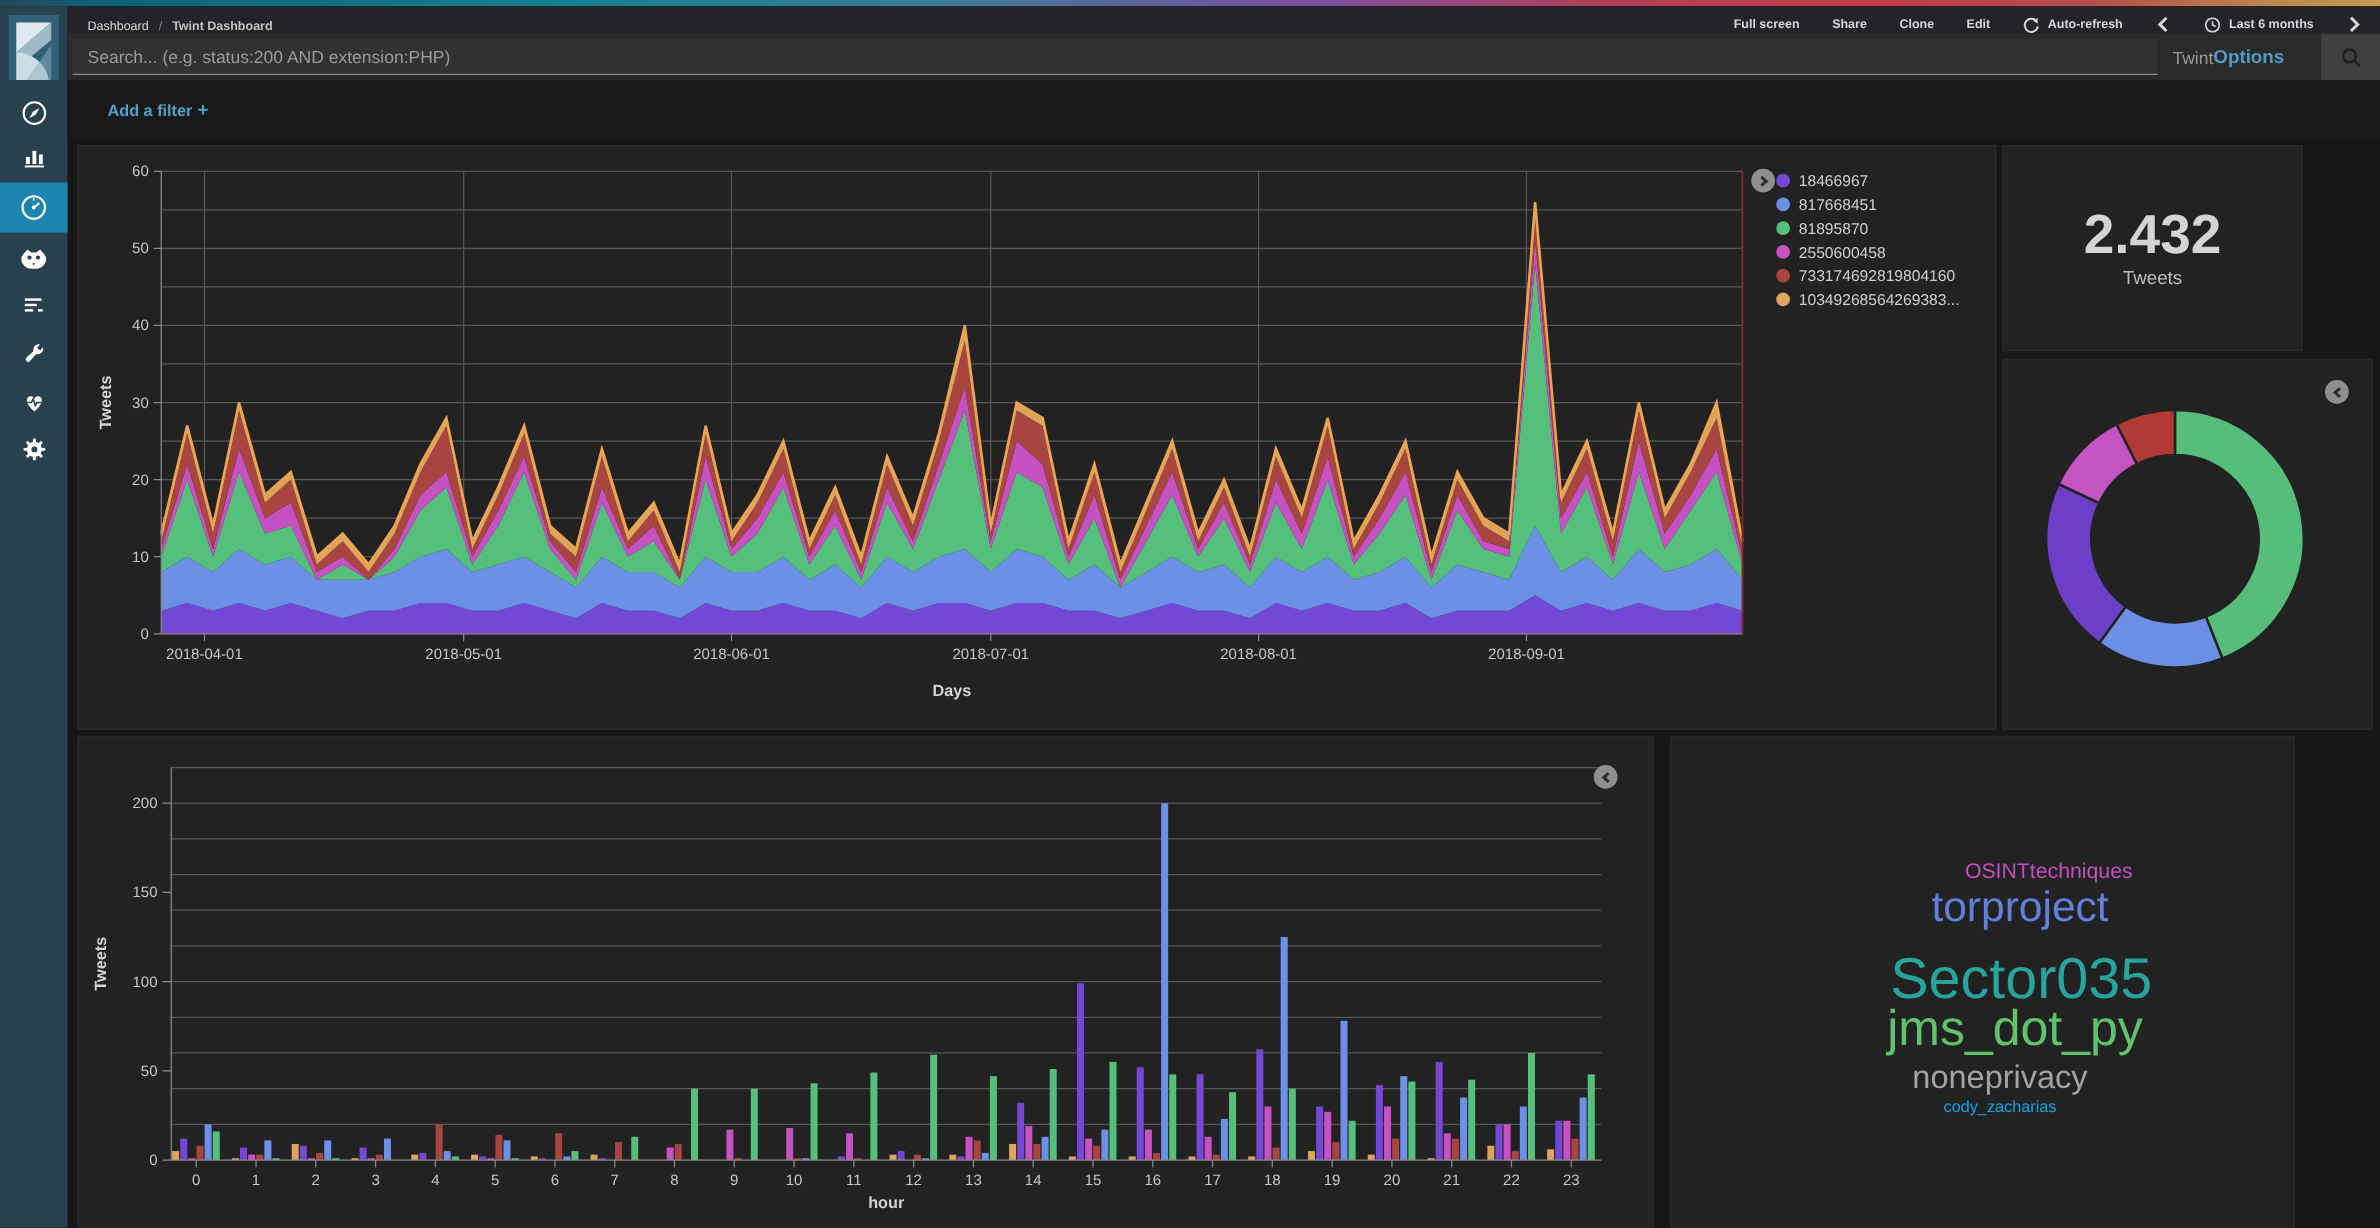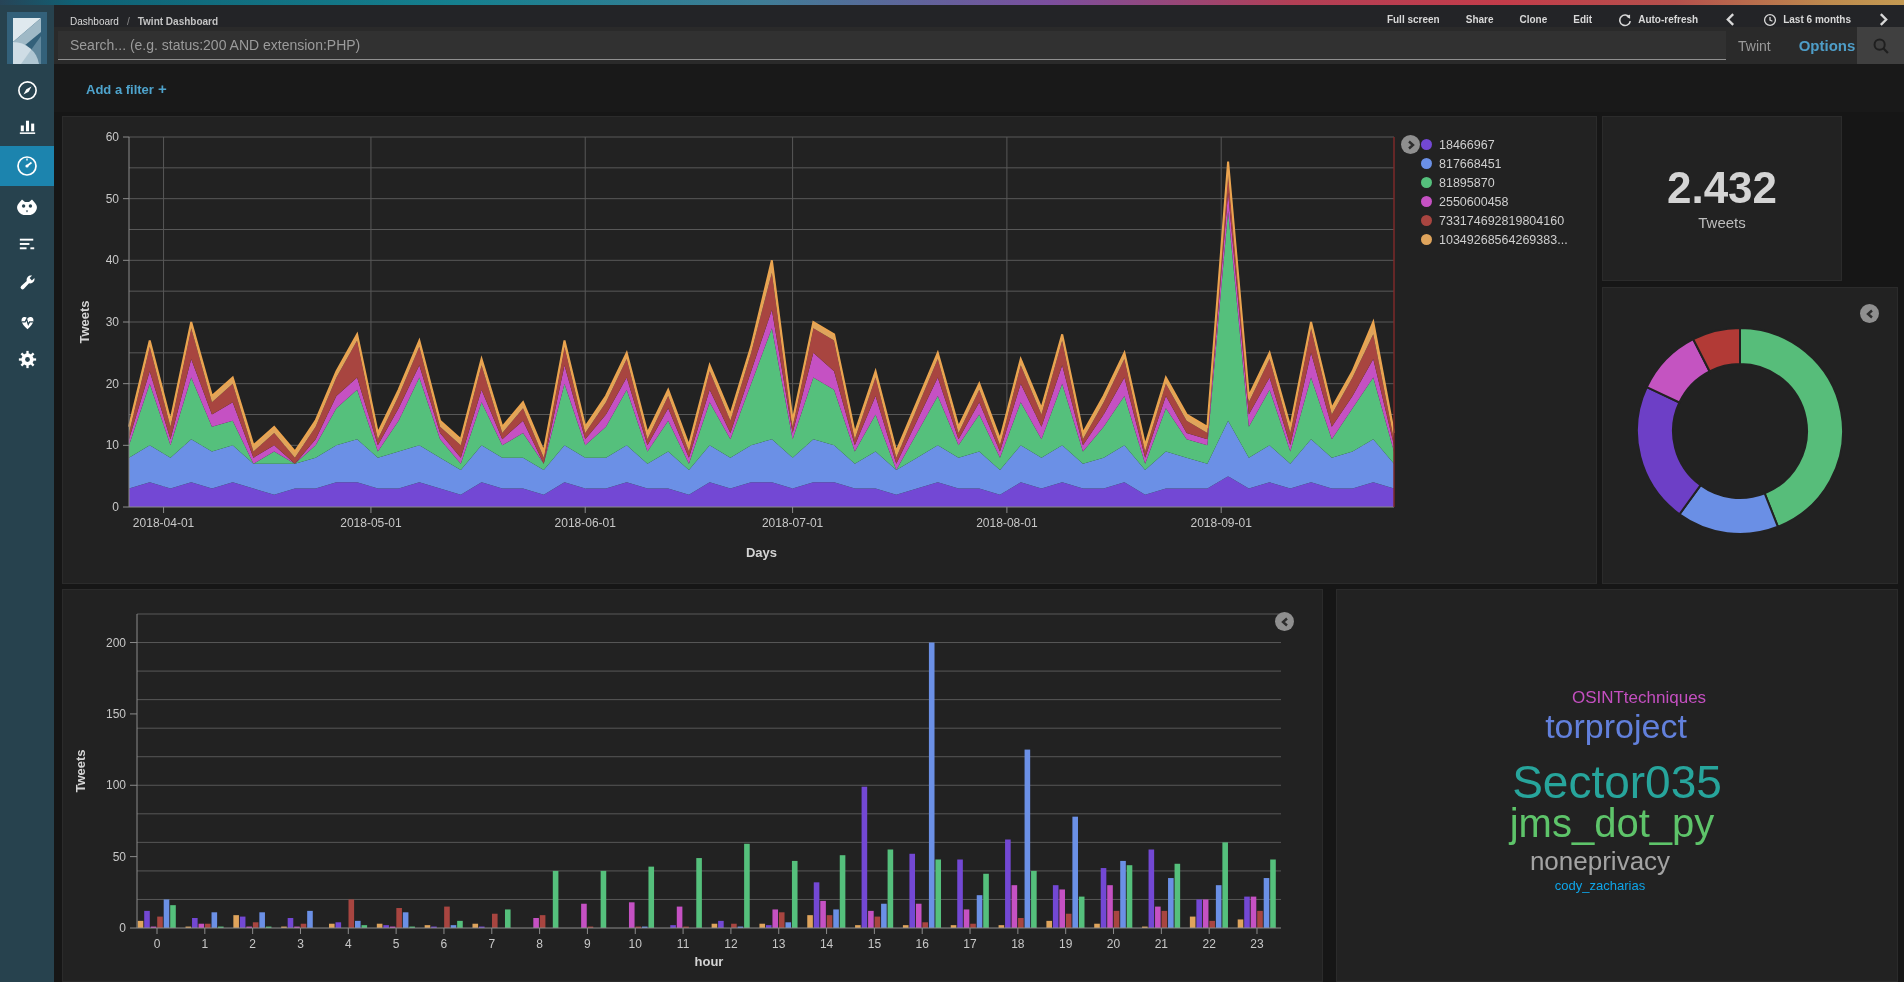--- a/index.html
+++ b/index.html
@@ -22,34 +22,34 @@
   .crumb-cur { color:#c4c4c4;font-weight:bold; }
   .navmenu { margin-left:auto; display:flex; align-items:center; gap:26px; padding-right:14px; font-weight:600; }
   .navmenu .mi { cursor:pointer; display:flex; align-items:center; gap:6px; white-space:nowrap; }
   .tchev { cursor:pointer; display:flex; align-items:center; }
   .searchrow { position:absolute; left:54px; top:27px; width:1850px; height:37px; background:#2a2a2a; display:flex; align-items:stretch; }
   .searchrow input { flex:0 0 auto; width:1668px; margin:4px 0 4px 4px; background:#313131; border:none;
     border-bottom:1px solid #8f8f8f; color:#cfcfcf; font-size:14px; padding:0 12px; outline:none;
     font-family:"Liberation Sans",sans-serif; }
   .searchrow input::placeholder { color:#9b9b9b; }
   .quit { align-self:center; margin-left:12px; color:#9a9a9a; font-size:14px; cursor:pointer; }
-  .options { align-self:center; margin-left:28px; color:#4e9dc7; font-size:15px; font-weight:700; cursor:pointer; }
+  .options { align-self:center; color:#4e9dc7; font-size:15px; font-weight:700; cursor:pointer; }
   .searchbtn { margin-left:auto; width:47px; background:#404040; border:none; cursor:pointer;
     display:flex; align-items:center; justify-content:center; }
   .filterrow { position:absolute; left:54px; top:64px; width:1850px; height:48px; background:#191919; display:flex; align-items:center; }
   .addfilter { margin-left:32px; color:#4ea3cc; font-size:13px; font-weight:600; cursor:pointer; }
   .addfilter b { font-size:15px; margin-left:4px; }
   
   .dash { position:absolute; left:54px; top:112px; width:1850px; height:870px; }
   .panel { position:absolute; background:#222222; border:1px solid #2b2b2b; }
   #p-area   { left:8px;    top:4px;   width:1535px; height:468px; }
   #p-metric { left:1548px; top:4px;   width:240px;  height:165px; }
   #p-donut  { left:1548px; top:175px; width:296px;  height:297px; }
   #p-bars   { left:8px;    top:477px; width:1261px; height:393px; }
-  #p-tags   { left:1282px; top:477px; width:562px;  height:393px; }
+  #p-tags   { left:1282px; top:477px; width:500px;  height:393px; }
   .metric-wrap { width:100%; height:100%; display:flex; flex-direction:column; align-items:center; justify-content:center; }
   .metric-val { font-size:44px; font-weight:700; color:#d4d4d4; line-height:1; }
   .metric-lab { font-size:15px; color:#bdbdbd; margin-top:4px; }
   .chevbtn { position:absolute; width:19px; height:19px; border-radius:50%; background:#8f8f8f; border:none;
     cursor:pointer; display:flex; align-items:center; justify-content:center; padding:0; }
   #p-donut .chevbtn { right:18px; top:16px; }
   #p-bars .chevbtn { right:28px; top:22px; }
   .legend { position:absolute; left:1338px; top:18px; width:190px; }
   .legend-head { position:absolute; left:0; top:0; }
   .legend-items { position:absolute; left:20px; top:0; }

